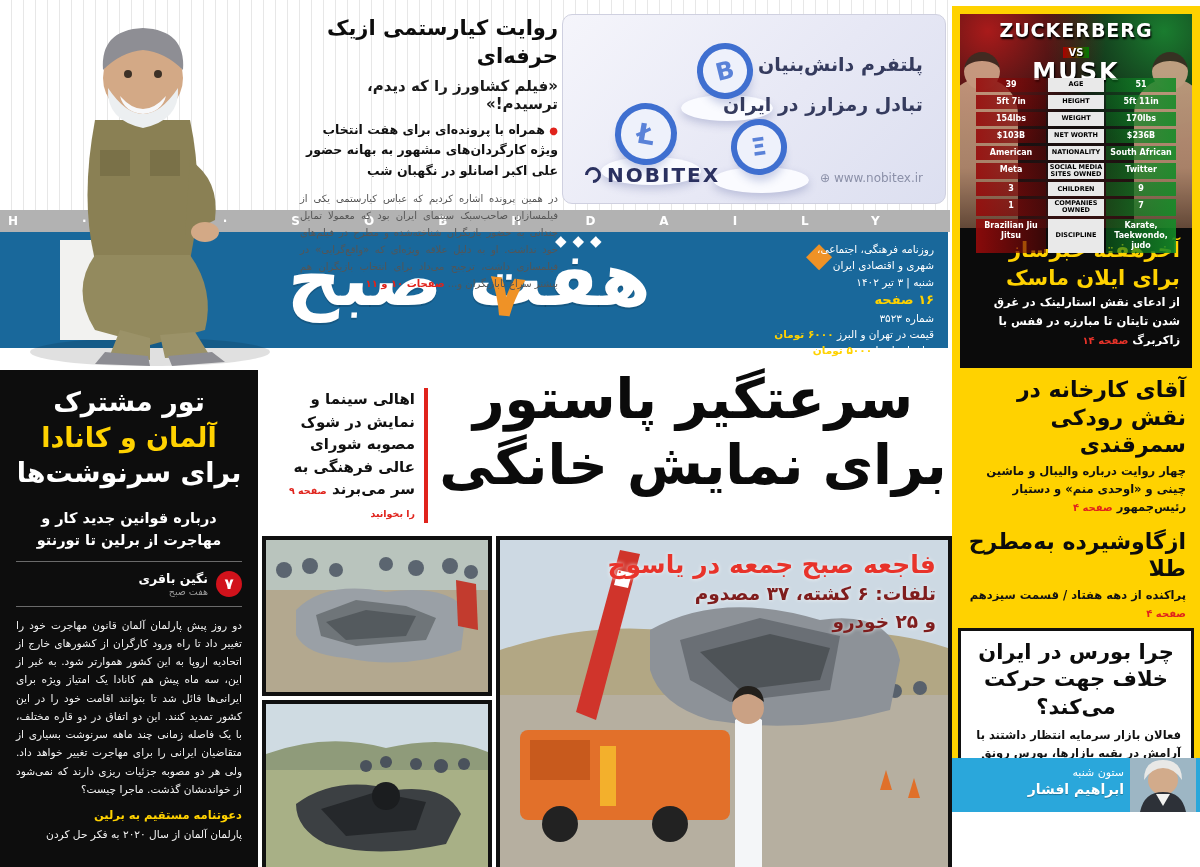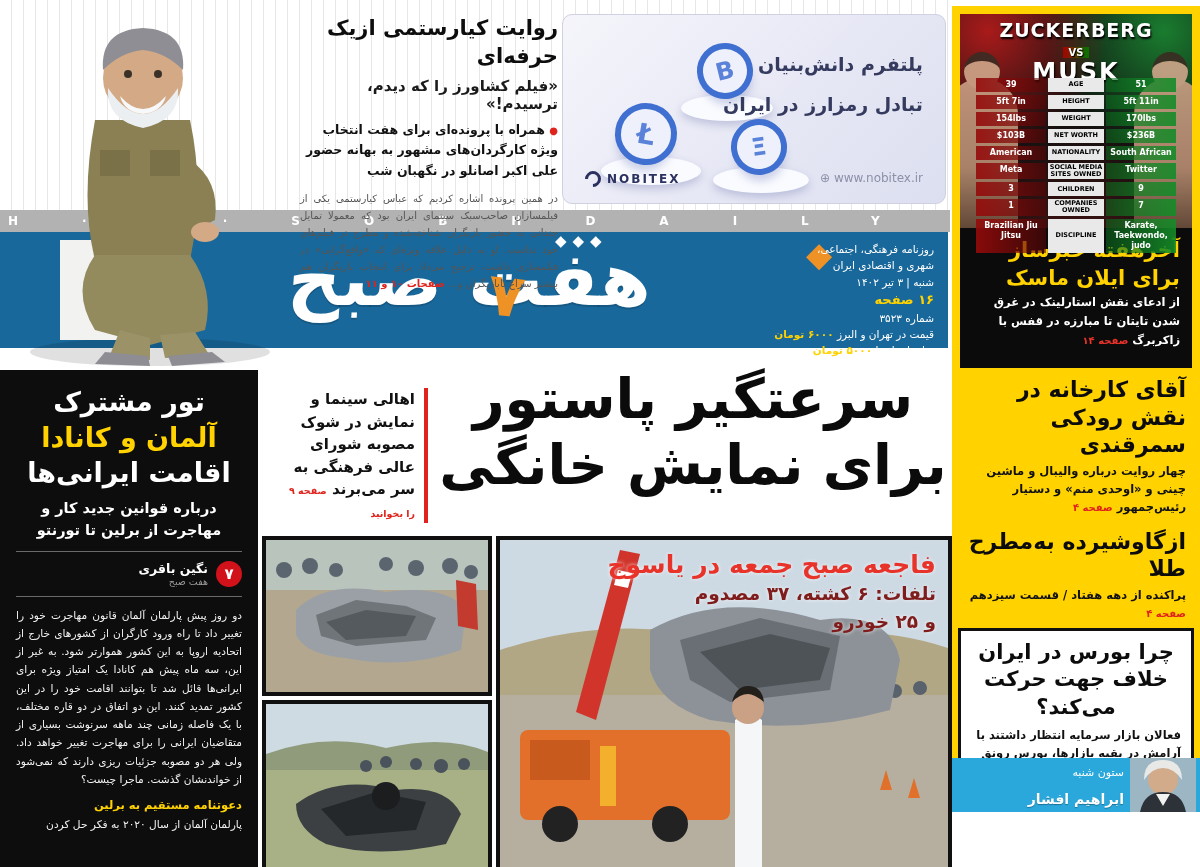--- a/index.html
+++ b/index.html
@@ -24,21 +24,21 @@
   .kia .pgref { color:#e0231c; font-weight:bold; font-size:10px; }
 
   
   .nobitex { position:absolute; left:562px; top:14px; width:384px; height:190px; z-index:4;
     background:linear-gradient(135deg,#f5f5fb 0%,#e7e8f5 55%,#dcdff0 100%);
     border:1px solid #cfd0e0; border-radius:10px; }
   .nobitex .ad-line { position:absolute; right:22px; direction:rtl; color:#353b5e; font-size:19px; font-weight:bold; }
   .nobitex .l1 { top:38px; }
   .nobitex .l2 { top:78px; }
   .nobitex .url { position:absolute; right:22px; bottom:18px; color:#8b90a8; font-size:12px; direction:ltr; }
-  .nobitex .brand { position:absolute; left:22px; bottom:16px; color:#2b3160; font-size:12px; font-weight:bold; letter-spacing:2px; display:flex; align-items:center; gap:6px; }
+  .nobitex .brand { position:absolute; left:22px; bottom:16px; color:#2b3160; font-size:20px; font-weight:bold; letter-spacing:2px; display:flex; align-items:center; gap:6px; }
   .nobitex .brandmark { width:16px; height:16px; border:3px solid #2b3160; border-radius:50%; border-left-color:transparent; transform:rotate(-45deg); display:inline-block; }
   .coin { position:absolute; border-radius:50%; display:flex; align-items:center; justify-content:center;
     background:#eef1fb; border:6px solid #3f6fd0; color:#5a82d8; font-weight:bold;
     box-shadow:0 10px 8px -4px rgba(60,80,160,.25); }
   .pedestal { position:absolute; background:#fafbff; border-radius:50%; box-shadow:0 4px 8px rgba(90,100,160,.3); }
 
   
   .daily-strip { position:absolute; left:0; top:210px; width:950px; height:22px; background:#b2b2b2;
     color:#fff; font-size:12px; font-weight:bold; line-height:22px; letter-spacing:64px; padding-left:8px;
     white-space:nowrap; overflow:hidden; z-index:2; }
@@ -53,21 +53,21 @@
   .mast-info { position:absolute; right:14px; top:9px; width:180px; direction:rtl; text-align:right;
     color:#fff; font-size:10.5px; line-height:1.55; }
   .mast-info .yellow { color:#ffd200; font-weight:bold; }
   .mast-info .pages { font-size:13px; }
 
   
   .black-col { position:absolute; left:0; top:370px; width:258px; height:497px; background:#0d0d0d;
     direction:rtl; color:#fff; padding:14px 16px 10px; z-index:5; }
   .black-col .h-line { font-size:27px; font-weight:bold; text-align:center; line-height:1.32; }
   .black-col .h-yellow { color:#ffd200; }
-  .black-col .deck { font-size:14.5px; font-weight:bold; text-align:center; line-height:1.55; margin-top:6px; }
+  .black-col .deck { font-size:14.5px; font-weight:bold; text-align:center; line-height:1.55; margin-top:16px; }
   .black-col .rule { border-top:1px solid #6a6a6a; margin:9px 0; }
   .byline { display:flex; align-items:center; gap:8px; justify-content:flex-start; }
   .byline .mark { width:26px; height:26px; border-radius:50%; background:#d1121b; color:#fff; font-weight:bold;
     display:flex; align-items:center; justify-content:center; font-size:15px; flex:0 0 26px; }
   .byline .name { font-size:12.5px; font-weight:bold; color:#fff;margin-left:45px; }
   .byline .org { font-size:9.5px; color:#9a9a9a; }
   .black-col .body { font-size:10.6px; line-height:1.72; text-align:justify; color:#f2f2f2; margin-top:2px; }
   .black-col .subhead { color:#ffd200; font-weight:bold; font-size:11.5px; margin-top:10px; }
   .black-col .body2 { font-size:10.6px; line-height:1.7; color:#f2f2f2; margin-top:3px; }
 
@@ -125,21 +125,21 @@
   .bourse { position:absolute; left:6px; top:628px; width:236px; background:#fff; border:3px solid #111;
     direction:rtl; text-align:right; padding:8px 10px; }
   .bourse .h { font-size:21px; font-weight:bold; color:#0c0c0c; line-height:1.3; text-align:center; }
   .bourse .d { font-size:11.5px; font-weight:bold; color:#111; line-height:1.6; margin-top:5px; }
   .bourse .pgref { color:#e0231c; font-size:10px; font-weight:bold; }
 
   .col-band { position:absolute; left:0; top:758px; width:248px; height:54px; background:#2aa7db; }
   .col-photo { position:absolute; right:4px; bottom:0; width:66px; height:54px; overflow:hidden; }
   .col-band .txt { position:absolute; right:76px; top:8px; direction:rtl; text-align:right; color:#fff; }
   .col-band .kicker { font-size:11px; }
-  .col-band .author { font-size:14px; font-weight:bold; margin-top:12px; text-shadow:0 1px 1px rgba(0,0,0,.3); }
+  .col-band .author { font-size:14px; font-weight:bold; margin-top:2px; text-shadow:0 1px 1px rgba(0,0,0,.3); }
 
   .col-bottom { position:absolute; left:0; top:812px; width:248px; height:55px; background:#fff;
     direction:rtl; text-align:right; padding:7px 12px 0; }
   .col-bottom .h { font-size:16.5px; font-weight:bold; color:#0c0c0c; text-align:center; }
   .col-bottom .b { font-size:10.5px; color:#777; margin-top:6px; white-space:nowrap; overflow:hidden; }
 </style>
 </head>
 <body>
 
 <div class="page">
@@ -205,21 +205,21 @@
       <div class="yellow pages">۱۶ صفحه</div>
       <div>شماره ۳۵۲۳</div>
       <div><span>قیمت در تهران و البرز</span> <span class="yellow">۶۰۰۰ تومان</span></div>
       <div><span>سایر استان‌ها</span> <span class="yellow">۵۰۰۰ تومان</span></div>
     </div>
   </div>
 
   <div class="black-col">
     <div class="h-line">تور مشترک</div>
     <div class="h-line h-yellow">آلمان و کانادا</div>
-    <div class="h-line">اقامت ایرانی‌ها</div>
+    <div class="h-line">برای سرنوشت‌ها</div>
     <div class="deck">درباره قوانین جدید کار و مهاجرت از برلین تا تورنتو</div>
     <div class="rule"></div>
     <div class="byline">
       <span class="mark">۷</span>
       <span>
         <div class="name">نگین باقری</div>
         <div class="org">هفت صبح</div>
       </span>
     </div>
     <div class="rule"></div>

